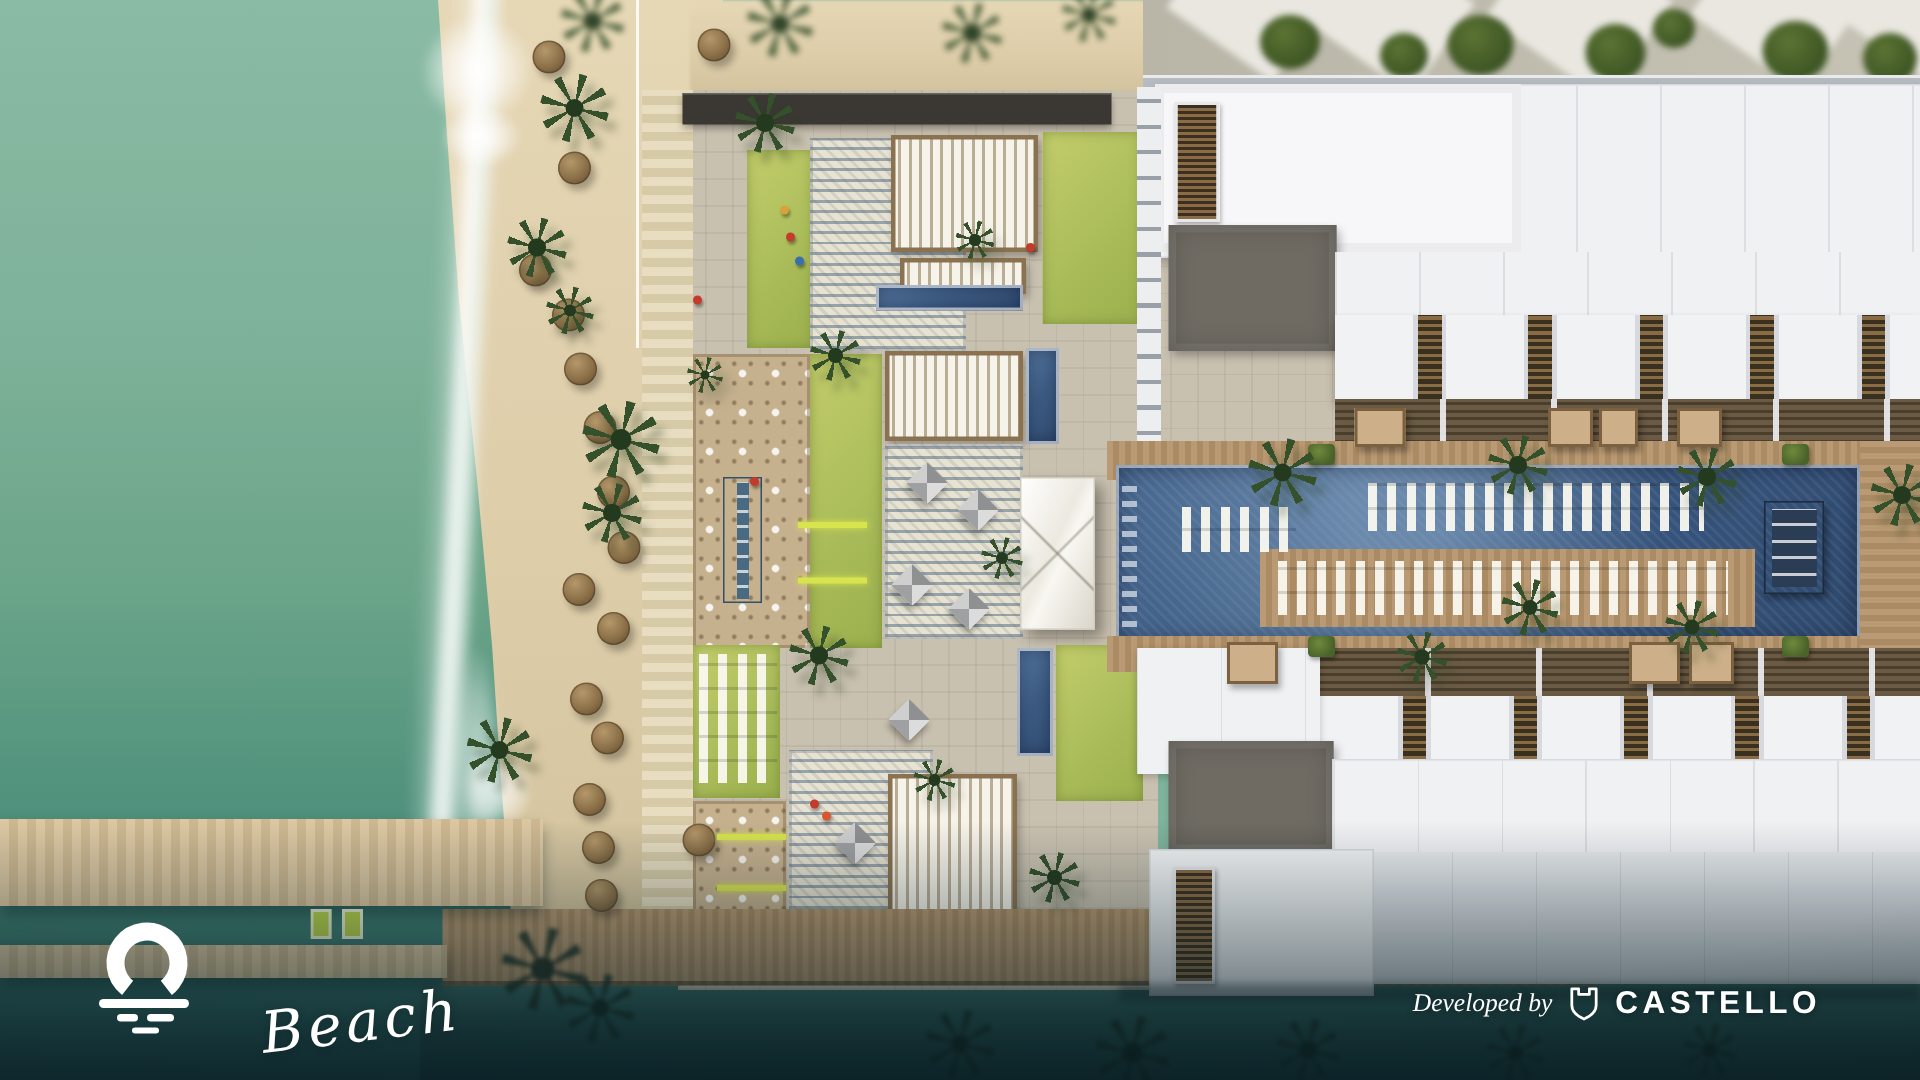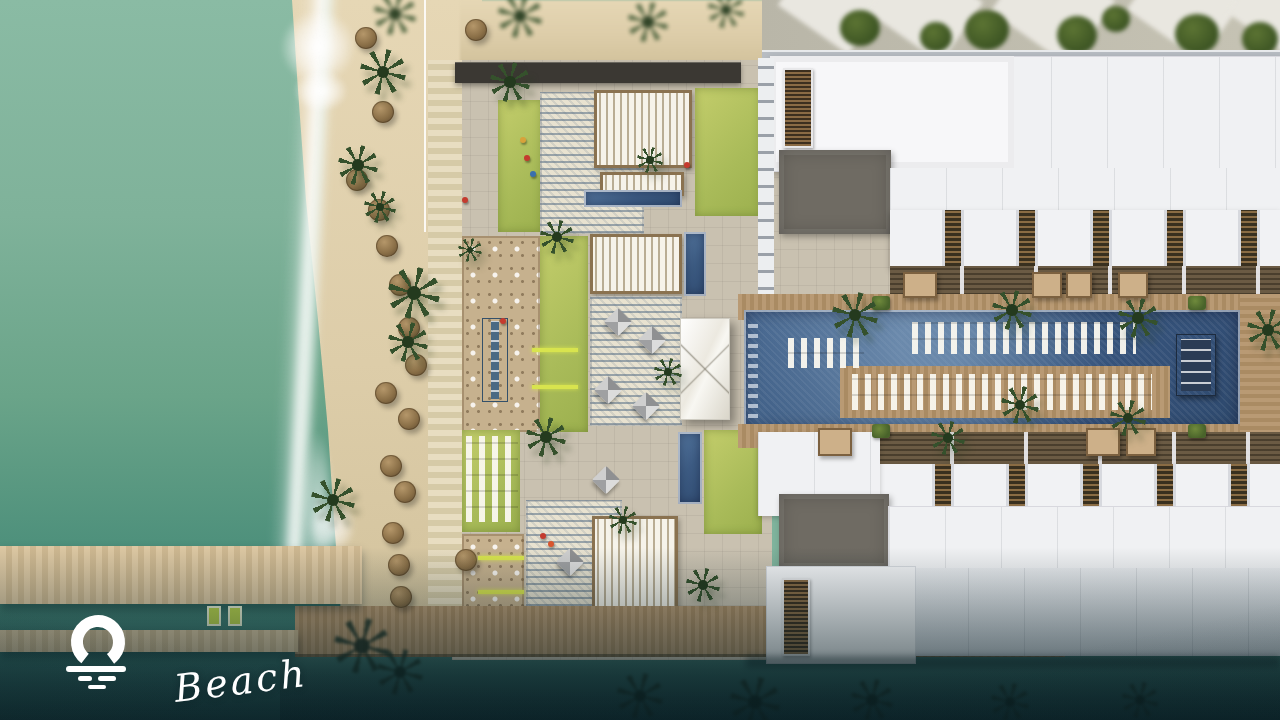--- a/index.html
+++ b/index.html
@@ -205,20 +205,27 @@
     <svg width="80" height="84" viewBox="0 0 80 84" style="position:absolute;left:0;top:4px;">
       <circle cx="40" cy="32" r="21" fill="none" stroke="#ffffff" stroke-width="12" stroke-dasharray="104 28" transform="rotate(128 40 32)"></circle>
       <rect x="8" y="56" width="60" height="6" rx="3" fill="#ffffff"></rect>
       <rect x="20" y="66" width="14" height="5" rx="2.5" fill="#ffffff"></rect>
       <rect x="40" y="66" width="18" height="5" rx="2.5" fill="#ffffff"></rect>
       <rect x="30" y="75" width="18" height="4" rx="2" fill="#ffffff"></rect>
     </svg>
     <div class="logo-sub" style="position:absolute;left:116px;top:56px;">Beach</div>
   </div>
 
+  <div class="abs credit" style="right:66px;top:656px;z-index:50;">
+    <span class="credit-prefix">Developed by</span>
+    <svg width="22" height="26" viewBox="0 0 20 24">
+      <path d="M2.5 3 h4.2 v3.4 h6.6 V3 h4.2 v10 q0 5.2 -7.5 8.6 q-7.5 -3.4 -7.5 -8.6 Z" fill="none" stroke="#ffffff" stroke-width="1.7" stroke-linejoin="round"></path>
+    </svg>
+    <span class="credit-name">CASTELLO</span>
+  </div>
 <div class="umb" style="left:372px;top:101px;z-index:20;"></div>
     <div class="umb" style="left:346px;top:169px;z-index:20;"></div>
     <div class="umb" style="left:368px;top:199px;z-index:20;"></div>
     <div class="umb" style="left:376px;top:235px;z-index:20;"></div>
     <div class="umb" style="left:389px;top:274px;z-index:20;"></div>
     <div class="umb" style="left:398px;top:317px;z-index:20;"></div>
     <div class="umb" style="left:405px;top:354px;z-index:20;"></div>
     <div class="umb" style="left:375px;top:382px;z-index:20;"></div>
     <div class="umb" style="left:398px;top:408px;z-index:20;"></div>
     <div class="umb" style="left:380px;top:455px;z-index:20;"></div>

